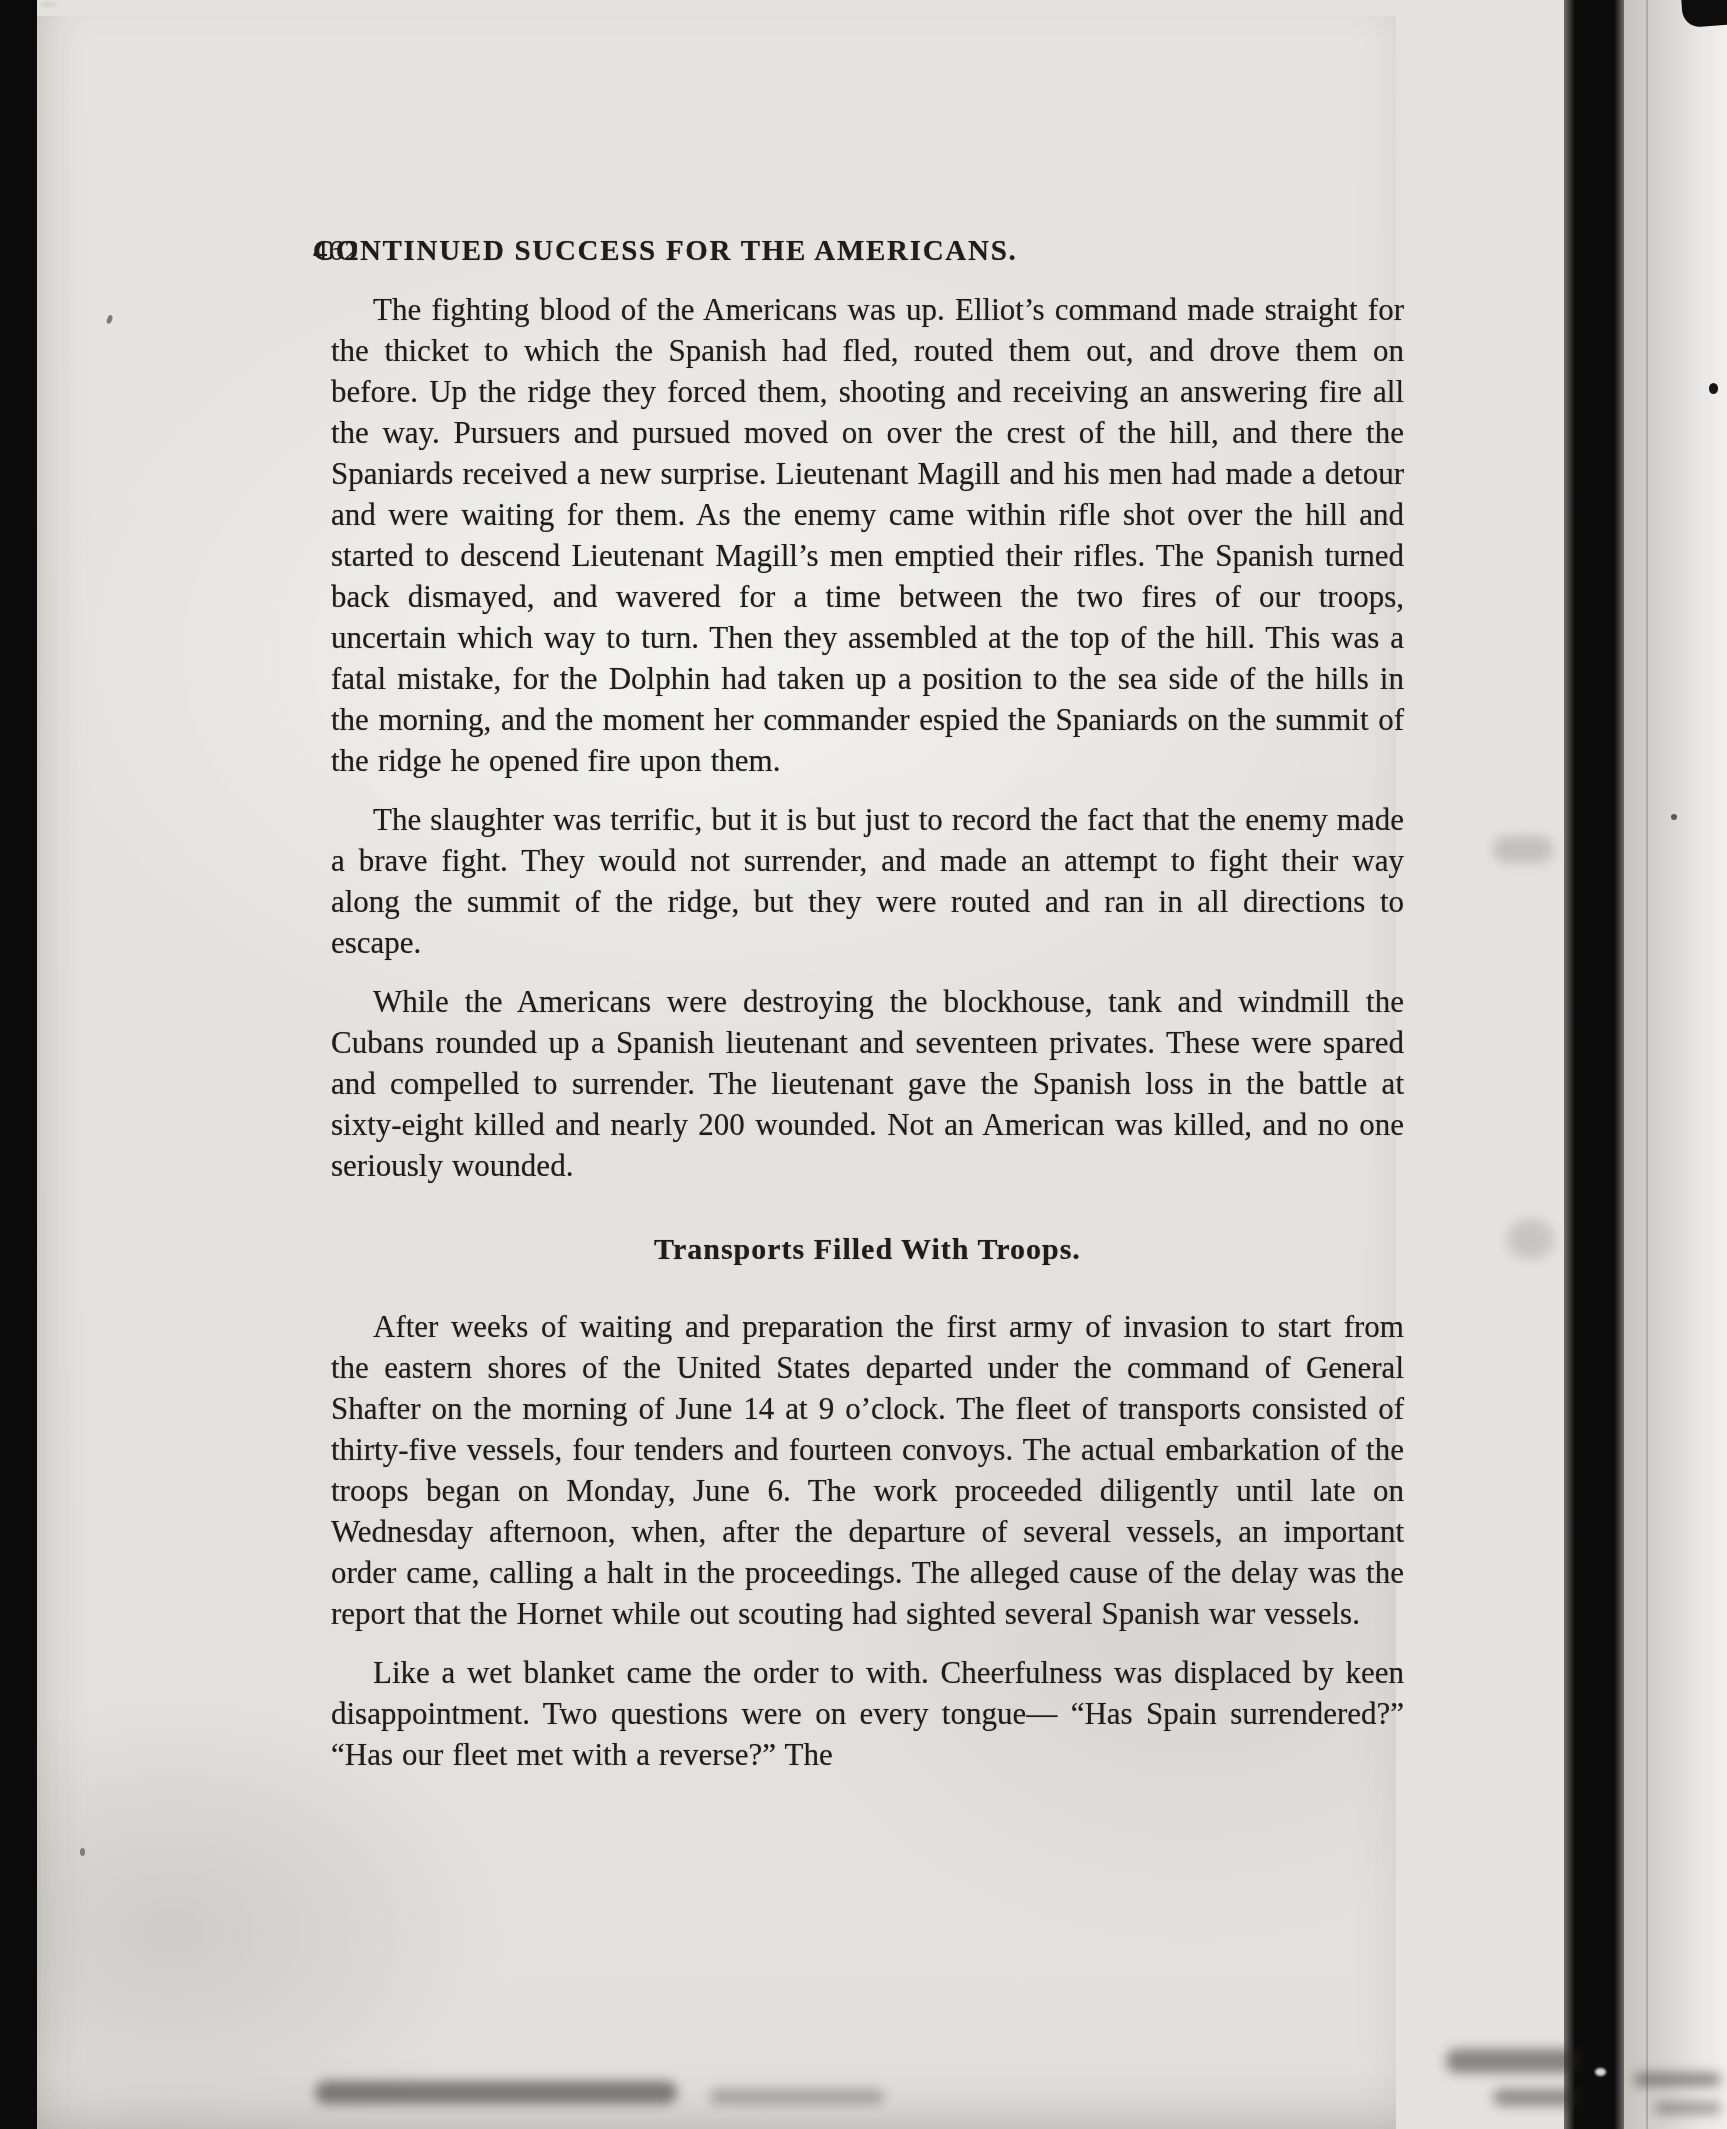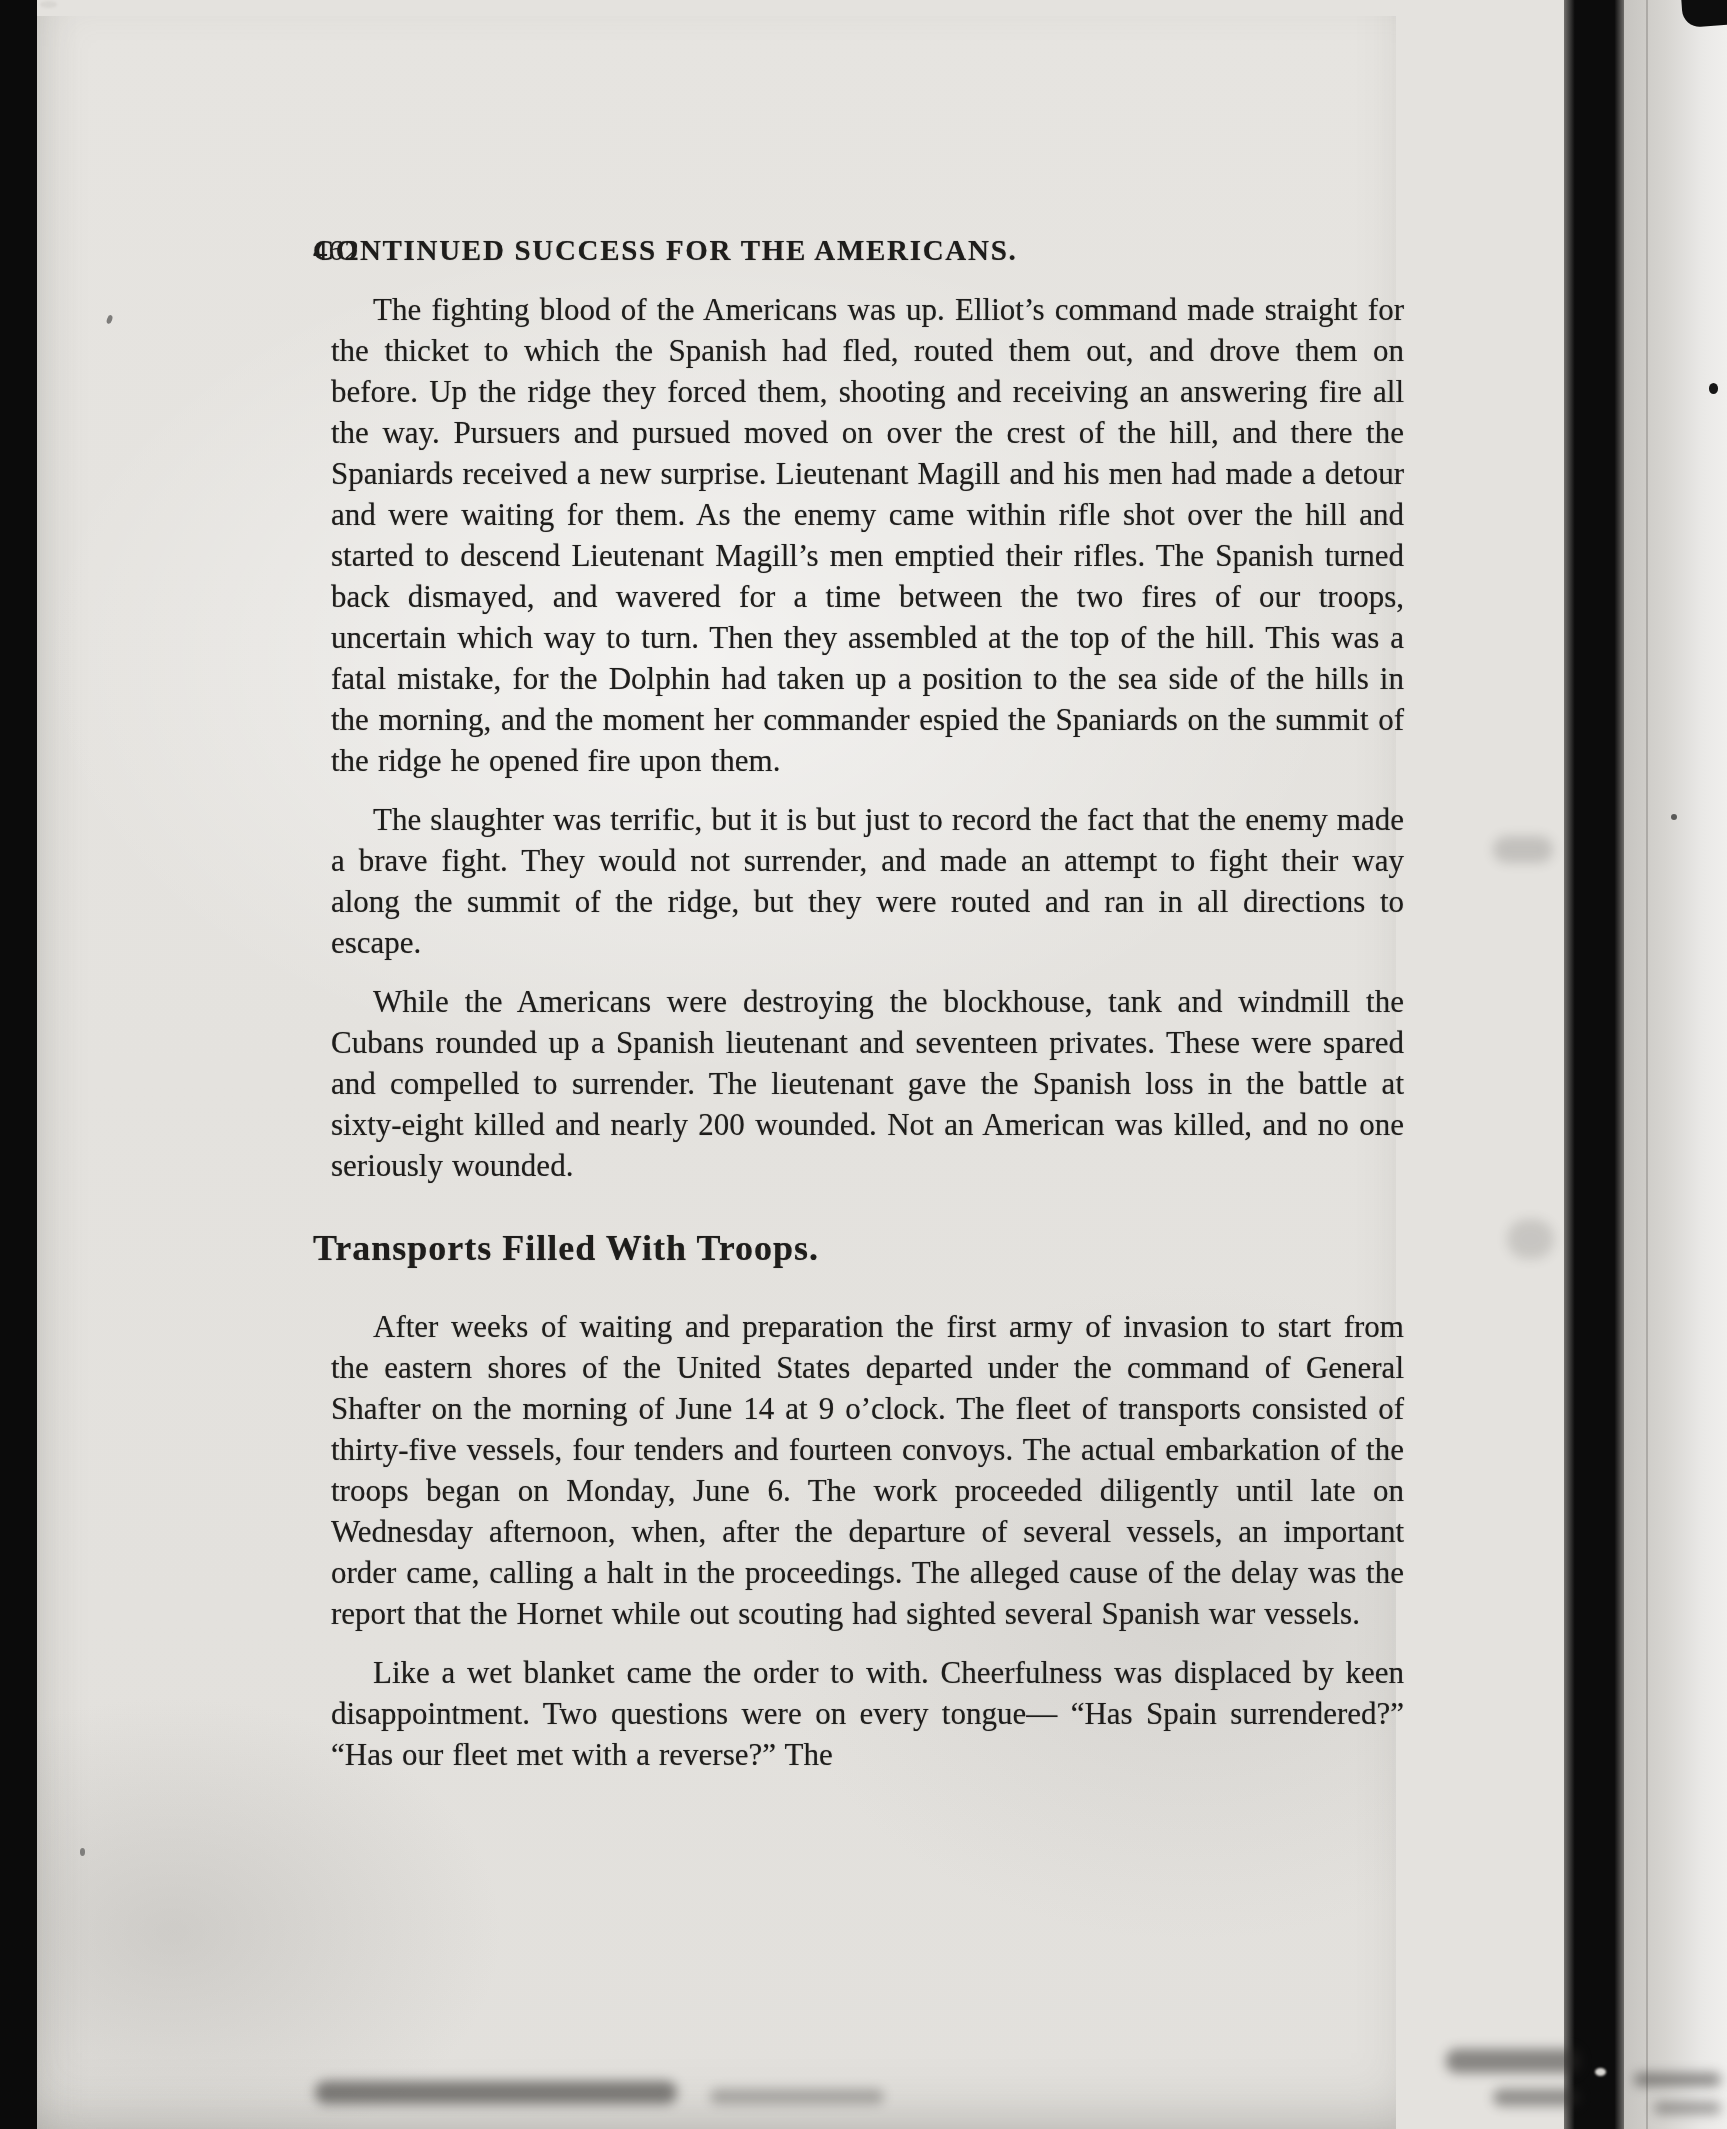--- a/index.html
+++ b/index.html
@@ -118,23 +118,24 @@
   .body-par {
     margin: 18px;
     font-size: 31px;
     line-height: 41px;
     text-align: justify;
     text-indent: 42px;
     word-spacing: 1.3px;
   }
   .section-head {
     margin: 42px 0 37px 0;
-    font-size: 36px;
+    font-size: 30px;
     line-height: 41px;
     font-weight: bold;
+    text-align: center;
     letter-spacing: 1px;
   }
 </style>
 </head>
 <body>
 
 <div class="scan">
 
   <div class="page">
     <div class="text-block">

